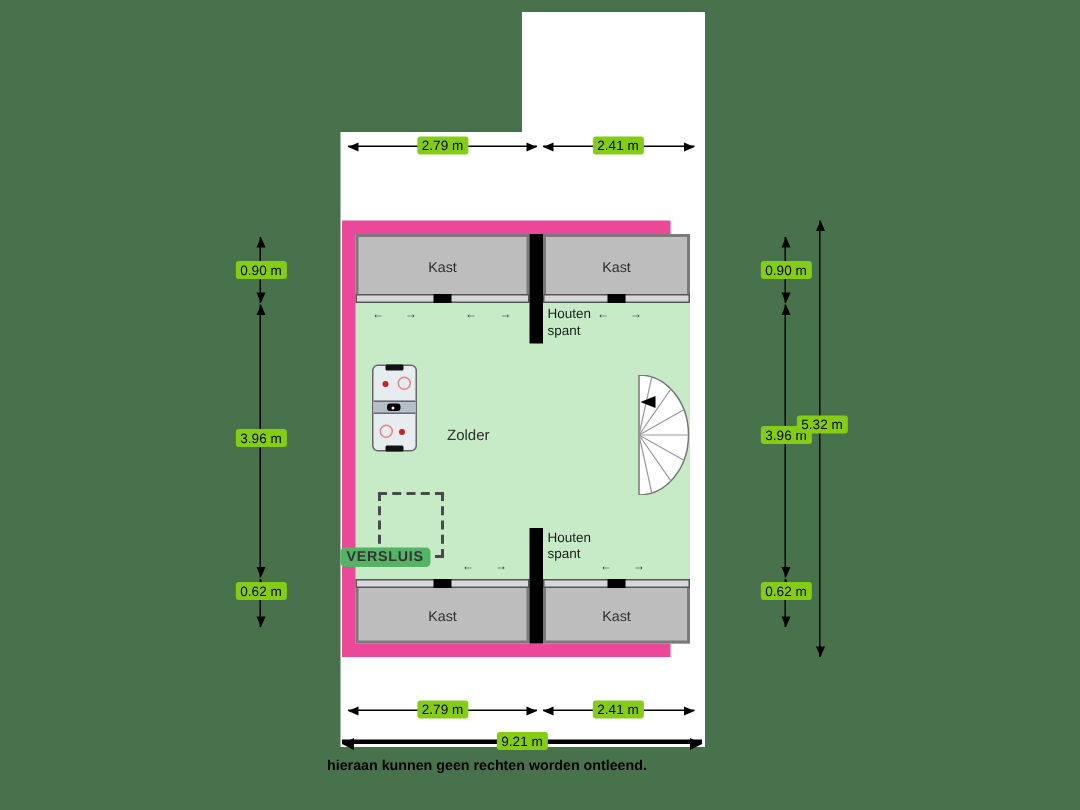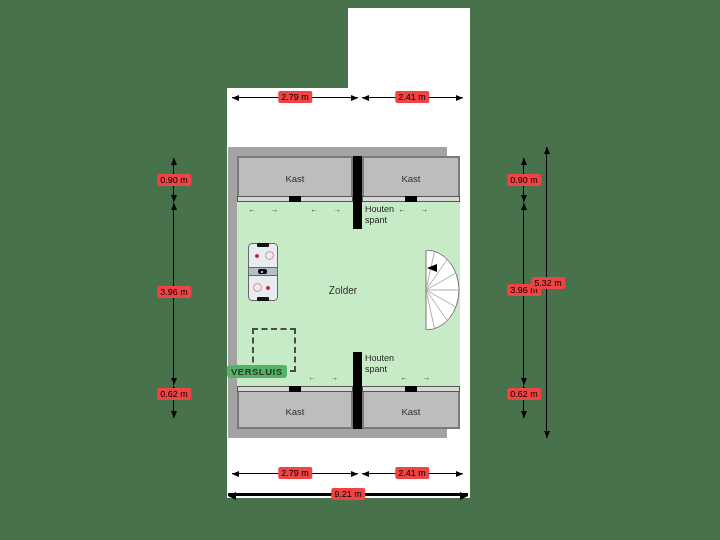--- a/index.html
+++ b/index.html
@@ -8,21 +8,21 @@
     background:#48724c;
     font-family:"Liberation Sans", sans-serif;
     -webkit-font-smoothing:antialiased;
   }
   .abs{position:absolute;}
   
   .paper-main{left:227px;top:88px;width:243px;height:410px;background:#fff;}
   .paper-notch{left:348px;top:8px;width:122px;height:85px;background:#fff;}
 
   
-  .plan{left:228px;top:147px;width:219px;height:291px;background:#a3a3a3;}
+  .plan{left:228px;top:147px;width:219px;height:291px;background:#ec4899;}
   .floor{left:9px;top:9px;width:223px;height:273px;background:#c7ebc7;}
 
   .closet{background:#bdbdbd;border:2px solid #7a7a7a;box-sizing:border-box;}
   .closet .label{position:absolute;left:0;right:0;text-align:center;font-size:9.5px;color:#2e2e2e;}
   .closet.top .label{top:15px;}
   .closet.bot .label{top:18px;}
   .c-tl{left:9px;top:9px;width:116px;height:46px;}
   .c-tr{left:134px;top:9px;width:98px;height:46px;}
   .c-bl{left:9px;top:239px;width:116px;height:43px;}
   .c-br{left:134px;top:239px;width:98px;height:43px;}
@@ -32,21 +32,21 @@
   .post{position:absolute;top:-1px;bottom:-1px;left:50%;margin-left:-6px;width:12px;background:#000;}
 
   .divider{background:#000;width:9px;left:125px;}
   .div-top{top:9px;height:73px;}
   .div-bot{top:205px;height:77px;}
 
   .truss{width:42px;font-size:9px;line-height:10.5px;color:#1d1d1d;}
   .truss-top{left:137px;top:57px;}
   .truss-bot{left:137px;top:206px;}
 
-  .room-label{left:70px;top:138px;width:90px;text-align:center;font-size:10px;color:#2e2e2e;}
+  .room-label{left:70px;top:138px;width:90px;font-size:10px;color:#2e2e2e;}
 
   .slide-arrow{font-size:8px;color:#333;line-height:8px;}
 
   
   .ahockey{left:20px;top:96px;width:30px;height:58px;background:#e7ecf1;border:1px solid #666;border-radius:4px;box-sizing:border-box;}
   .ahockey .cap{position:absolute;left:8px;width:12px;height:4px;background:#111;border-radius:1px;}
   .cap.t{top:-1px;} .cap.b{bottom:-1px;}
   .ahockey .band{position:absolute;left:0;right:0;top:23px;height:9px;background:#b6bfc8;border-top:1px solid #667;border-bottom:1px solid #667;box-sizing:border-box;}
   .ahockey .puck{position:absolute;left:9px;top:1px;width:9px;height:5px;background:#000;border-radius:2px;}
   .ahockey .puck i{position:absolute;left:3px;top:1.5px;width:2px;height:2px;background:#fff;border-radius:50%;}
@@ -69,21 +69,21 @@
   .dimh::after{content:'';position:absolute;right:0;top:-3px;width:0;height:0;
     border:3px solid transparent;border-right:0;border-left:7px solid #000;}
   .dimh.thick{border-top:3px solid #000;}
   .dimh.thick::before{top:-4px;border-width:4px;border-right-width:8px;border-left:0;}
   .dimh.thick::after{top:-4px;border-width:4px;border-left-width:8px;border-right:0;}
   .dimv{width:0;border-left:1px solid #000;}
   .dimv::before{content:'';position:absolute;top:0;left:-3px;width:0;height:0;
     border:3px solid transparent;border-top:0;border-bottom:7px solid #000;}
   .dimv::after{content:'';position:absolute;bottom:0;left:-3px;width:0;height:0;
     border:3px solid transparent;border-bottom:0;border-top:7px solid #000;}
-  .dim-label{transform:translate(-50%,-50%);background:#ef4444;color:#000;font-size:9px;
+  .dim-label{transform:translate(-50%,-50%);background:#84cc16;color:#000;font-size:9px;
     line-height:12px;padding:0 3px;border-radius:2px;white-space:nowrap;}
 
   .disclaimer{left:218px;top:505px;width:350px;font-size:9.5px;font-weight:bold;color:#000;line-height:11.5px;}
 </style>
 </head>
 <body>
 
 <div class="abs paper-main"></div>
 <div class="abs paper-notch"></div>
 
@@ -194,13 +194,14 @@
 <div class="abs dimv" style="left:523px;top:158px;height:44px"></div>
 <div class="abs dim-label" style="left:524px;top:180px">0.90 m</div>
 <div class="abs dimv" style="left:523px;top:203px;height:182px"></div>
 <div class="abs dim-label" style="left:524px;top:290px">3.96 m</div>
 <div class="abs dimv" style="left:523px;top:386px;height:32px"></div>
 <div class="abs dim-label" style="left:524px;top:394px">0.62 m</div>
 <div class="abs dimv" style="left:546px;top:147px;height:291px"></div>
 <div class="abs dim-label" style="left:548px;top:283px">5.32 m</div>
 
 <div class="abs disclaimer">
+  <div>hieraan kunnen geen rechten worden ontleend.</div>
 </div>
 
 </body></html>

